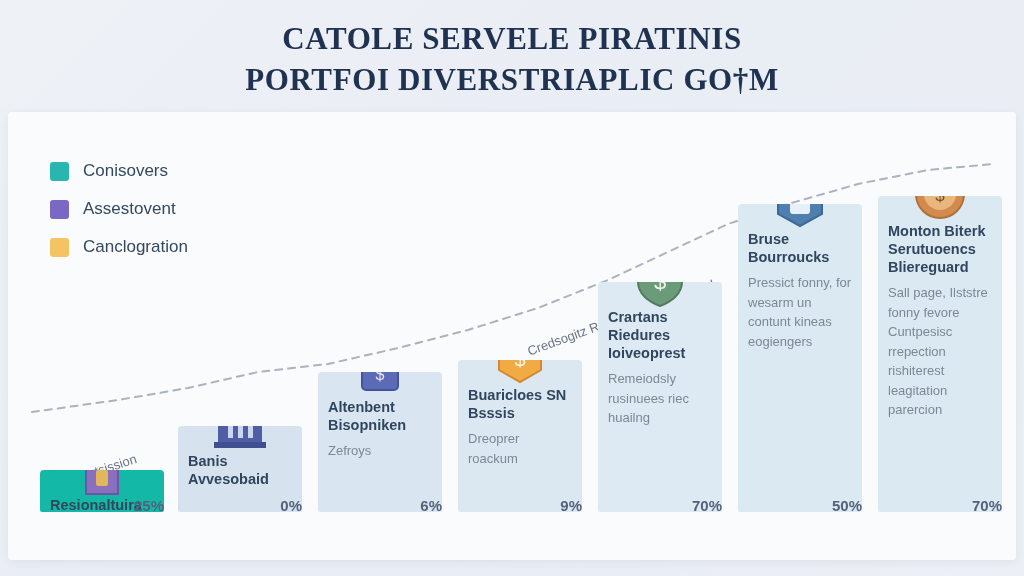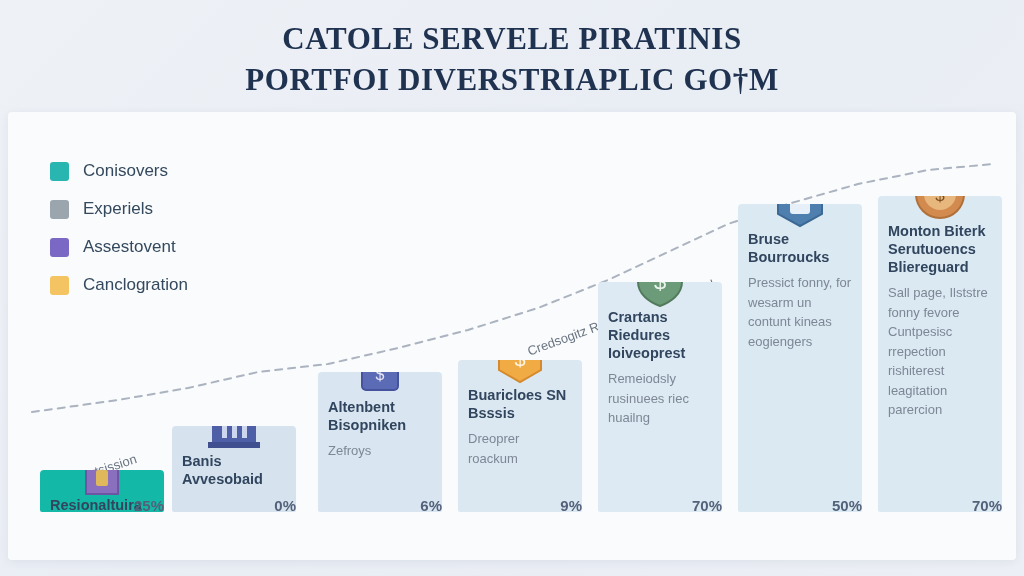--- a/index.html
+++ b/index.html
@@ -162,24 +162,20 @@
   </div>
 
   <div class="card">
 
     <div class="legend">
       <div class="legend-row">
         <span class="legend-swatch" style="background:#29b5b0"></span>
         <span class="legend-label">Conisovers</span>
       </div>
       <div class="legend-row">
-        <span class="legend-swatch" style="background:#9aa5ad"></span>
-        <span class="legend-label">Experiels</span>
-      </div>
-      <div class="legend-row">
         <span class="legend-swatch" style="background:#7b68c4"></span>
         <span class="legend-label">Assestovent</span>
       </div>
       <div class="legend-row">
         <span class="legend-swatch" style="background:#f5c462"></span>
         <span class="legend-label">Canclogration</span>
       </div>
     </div>
 
     <svg class="trend-svg" viewBox="0 0 1008 448">
@@ -196,21 +192,21 @@
             <svg viewBox="0 0 68 68">
                 <path d="M34 8 L60 32 H50 V60 H18 V32 H8 Z" fill="#8a6fbf" stroke="#6d55a3" stroke-width="2"></path>
                 <rect x="28" y="36" width="12" height="16" rx="2" fill="#e0b85c"></rect>
               </svg>
           </div>
           <div class="bar-title">Resionaltuira</div>
         </div>
         <div class="bar-pct">25%</div>
       </div>
 
-      <div class="bar-col" style="left:140px;margin-top:36px;">
+      <div class="bar-col" style="left:146px;margin-top:36px;">
         <div class="bar" style="height:86px;background:#d6e3ef;">
           <div class="bar-icon">
             <svg viewBox="0 0 68 68">
                 <path d="M34 10 L58 26 H10 Z" fill="#5b6bb5"></path>
                 <rect x="12" y="28" width="44" height="24" fill="#4e5fa8"></rect>
                 <rect x="8" y="52" width="52" height="6" fill="#3f4f90"></rect>
                 <rect x="22" y="32" width="5" height="16" fill="#cdd6ef"></rect>
                 <rect x="32" y="32" width="5" height="16" fill="#cdd6ef"></rect>
                 <rect x="42" y="32" width="5" height="16" fill="#cdd6ef"></rect>
               </svg>

